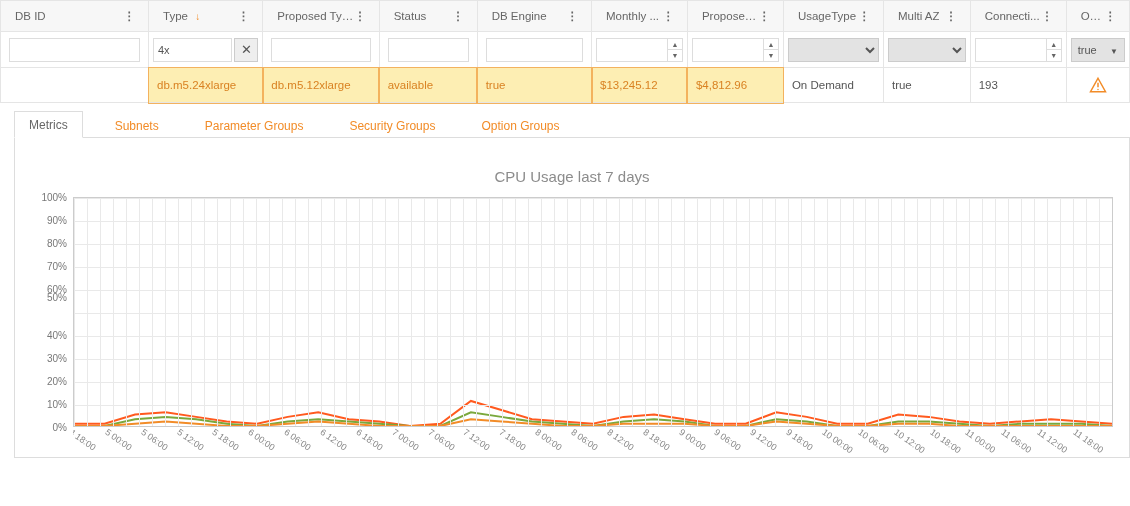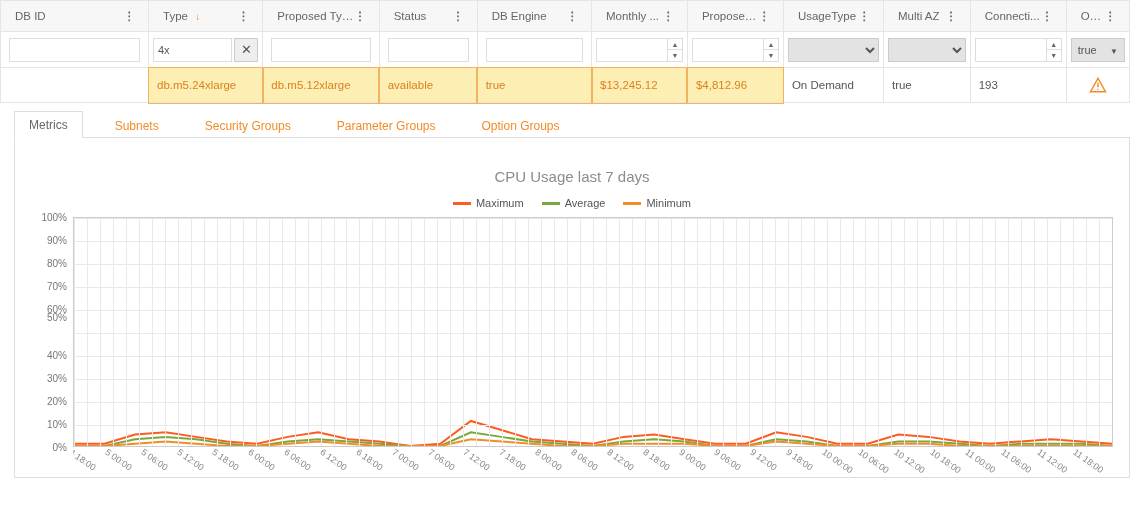--- a/index.html
+++ b/index.html
@@ -211,40 +211,26 @@
                 <circle cx="12" cy="18" r="1" fill="#f28c28"></circle>
               </svg></span></td>
         </tr>
     </tbody>
   </table>
 
   <div class="tabs-wrap">
     <div class="tabs" id="tabs">
         <div class="tab active">Metrics</div>
         <div class="tab">Subnets</div>
+        <div class="tab">Parameter Groups</div>
         <div class="tab">Security Groups</div>
-        <div class="tab">Parameter Groups</div>
         <div class="tab">Option Groups</div>
       </div>
     <div class="tab-panel">
       <div class="chart-title">CPU Usage last 7 days</div>
-      <div class="legend" id="legend">
-          <div class="legend-item">
-            <span class="swatch" style="background:#ff5a1f"></span>
-            <span>Maximum</span>
-          </div>
-          <div class="legend-item">
-            <span class="swatch" style="background:#7aa83c"></span>
-            <span>Average</span>
-          </div>
-          <div class="legend-item">
-            <span class="swatch" style="background:#f28c28"></span>
-            <span>Minimum</span>
-          </div>
-        </div>
       <div class="chart-box">
         <div class="ylabels" id="ylabels">
             <div class="ylabel" style="top: 230px;">0%</div>
             <div class="ylabel" style="top: 207px;">10%</div>
             <div class="ylabel" style="top: 184px;">20%</div>
             <div class="ylabel" style="top: 161px;">30%</div>
             <div class="ylabel" style="top: 138px;">40%</div>
             <div class="ylabel" style="top: 100px;">50%</div>
             <div class="ylabel" style="top: 92px;">60%</div>
             <div class="ylabel" style="top: 69px;">70%</div>

